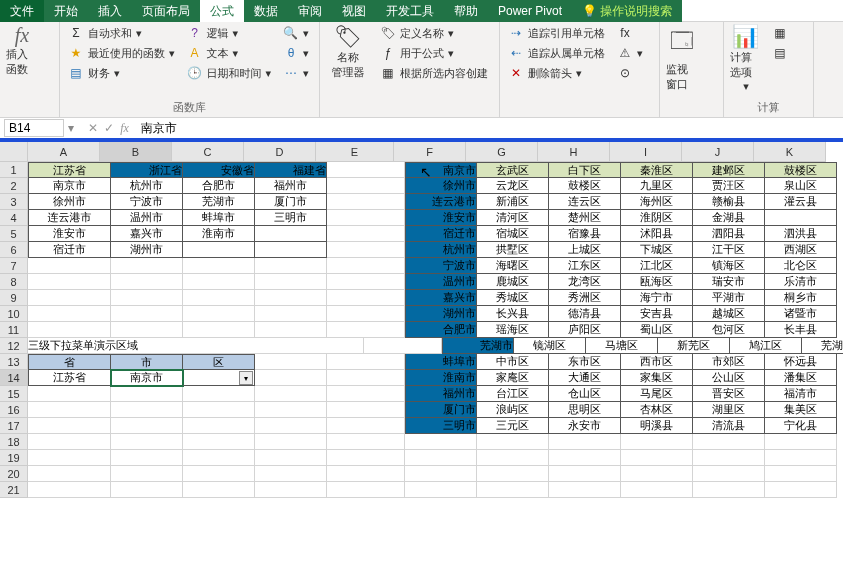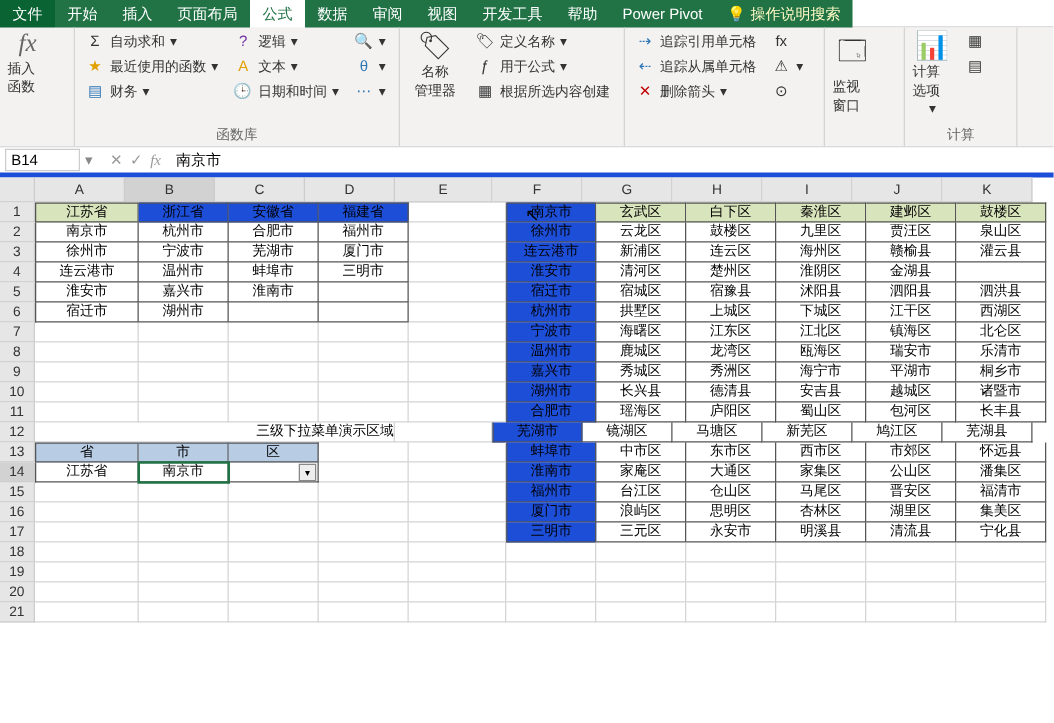--- a/index.html
+++ b/index.html
@@ -1,21 +1,21 @@
 <!DOCTYPE html>
 <html><head>
 <meta charset="utf-8">
 <style>
   * { margin: 0; padding: 0; box-sizing: border-box; }
   body { font-family: "Microsoft YaHei", SimSun, sans-serif; font-size: 12px; background: #fff; width: 843px; height: 578px; overflow: hidden; }
   .titlebar { background: #fff; display: flex; height: 22px; border-bottom: 1px solid #d4d4d4; }
   .tab { padding: 2px 10px; color: #fff; background: #217346; cursor: pointer; font-size: 12px; height: 22px; line-height: 18px; }
   .tab.dark { background: #0a6332; }
   .tab.active { background: #fff; color: #217346; }
-  .tab.tell { background: #217346; color: #fef9c3; }
+  .tab.tell { background: #217346; color: #bef264; }
   .ribbon { background: #f3f2f1; height: 96px; display: flex; border-bottom: 1px solid #d4d4d4; }
   .ribbon-group { border-right: 1px solid #d4d4d4; padding: 2px 6px; display: flex; flex-direction: column; justify-content: space-between; }
   .ribbon-group-title { text-align: center; color: #666; font-size: 11px; margin-top: 2px; }
   .ribbon-icon-big { width: 32px; height: 48px; display: flex; flex-direction: column; align-items: center; justify-content: flex-start; font-size: 11px; color: #333; }
   .ribbon-row { display: flex; flex-direction: column; gap: 2px; }
   .ribbon-btn { display: flex; align-items: center; gap: 4px; padding: 1px 2px; font-size: 11px; color: #333; white-space: nowrap; }
   .ribbon-btn .icn { width: 16px; height: 16px; display: inline-flex; align-items: center; justify-content: center; font-size: 12px; }
   .ribbon-mid { display: flex; gap: 8px; }
   .formula-bar { display: flex; align-items: center; height: 24px; border-bottom: 4px solid #1d4ed8; background: #fff; }
   .name-box { width: 60px; border: 1px solid #ccc; padding: 1px 4px; margin: 2px 4px; font-size: 12px; background: #fff; }
@@ -35,21 +35,21 @@
 
   .rows { display: flex; flex-direction: column; }
   .row { display: flex; height: 16px; }
   .cell { height: 16px; border-right: 1px solid #d4d4d4; border-bottom: 1px solid #d4d4d4; font-size: 11px; line-height: 15px; text-align: center; overflow: hidden; white-space: nowrap; }
   .cA{width:83px}.cB{width:72px}.cC{width:72px}.cD{width:72px}.cE{width:78px}
   .cF{width:72px}.cG{width:72px}.cH{width:72px}.cI{width:72px}.cJ{width:72px}.cK{width:72px}
   .bord-r { border-right: 1px solid #555 !important; }
   .bord-b { border-bottom: 1px solid #555 !important; }
   .bord-t { border-top: 1px solid #555 !important; }
   .bord-l { border-left: 1px solid #555 !important; }
-  .yellow { background: #1d4ed8; }
+  .yellow { background: #0369a1; text-align: right; }
   .lightgreen { background: #d8e4bc; }
   .lightblue { background: #b8cce4; }
   .active-cell { outline: 2px solid #217346; outline-offset: -1px; background: #fff; position: relative; }
 
   .dd-handle { position: absolute; right: 1px; top: 1px; width: 14px; height: 14px; border: 1px solid #888; background: #eee; display: flex; align-items: center; justify-content: center; font-size: 8px; }
   .cursor-ptr { position: absolute; }
 </style>
 </head>
 <body>
 
@@ -359,21 +359,21 @@
           <div class="cell cD"></div>
           <div class="cell cE"></div>
           <div class="cell cF bord-b bord-r bord-l yellow">合肥市</div>
           <div class="cell cG bord-b bord-r">瑶海区</div>
           <div class="cell cH bord-b bord-r">庐阳区</div>
           <div class="cell cI bord-b bord-r">蜀山区</div>
           <div class="cell cJ bord-b bord-r">包河区</div>
           <div class="cell cK bord-b bord-r">长丰县</div>
         </div>
         <div class="row">
-          <div class="cell" style="width: 288px; text-align: right;">三级下拉菜单演示区域</div>
+          <div class="cell" style="width: 336px; text-align: left;">三级下拉菜单演示区域</div>
           <div class="cell cE"></div>
           <div class="cell cF bord-b bord-r bord-l yellow">芜湖市</div>
           <div class="cell cG bord-b bord-r">镜湖区</div>
           <div class="cell cH bord-b bord-r">马塘区</div>
           <div class="cell cI bord-b bord-r">新芜区</div>
           <div class="cell cJ bord-b bord-r">鸠江区</div>
           <div class="cell cK bord-b bord-r">芜湖县</div>
         </div>
         <div class="row">
           <div class="cell cA lightblue bord-t bord-l bord-b bord-r">省</div>

